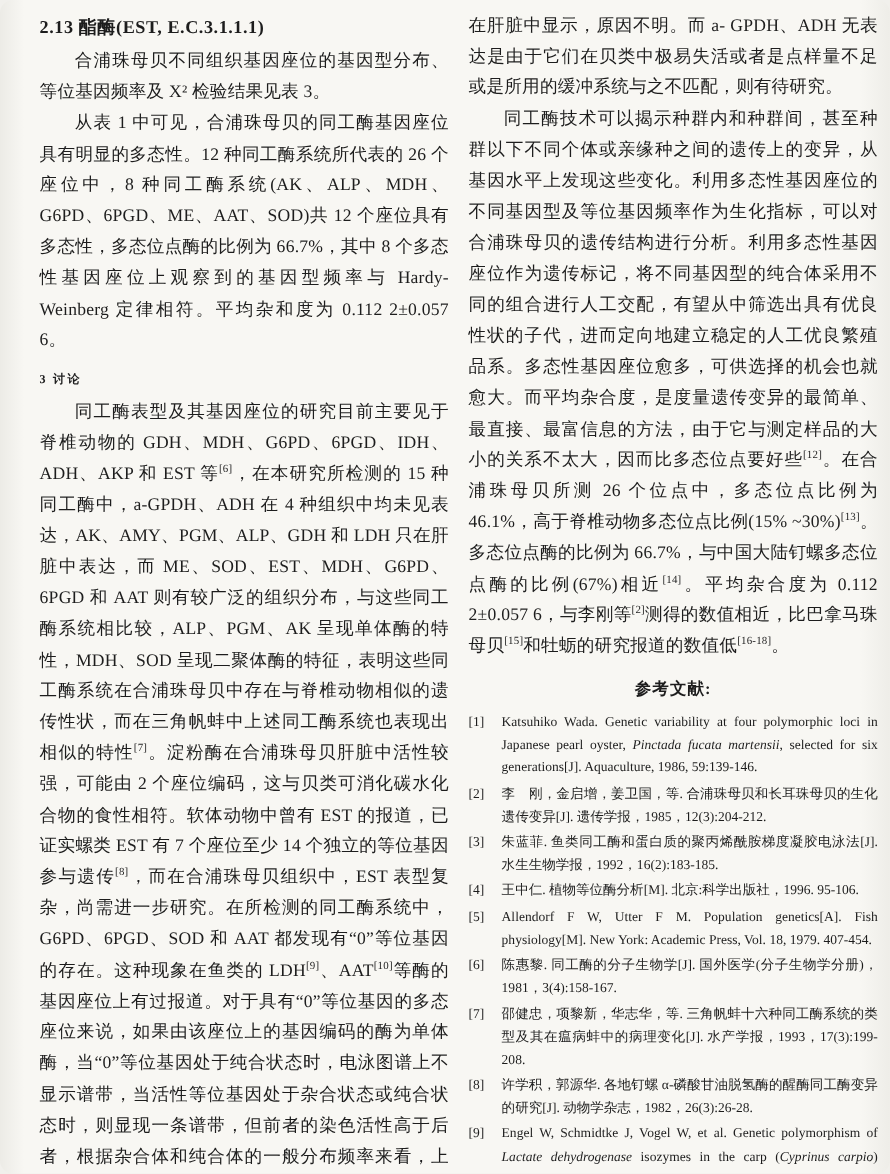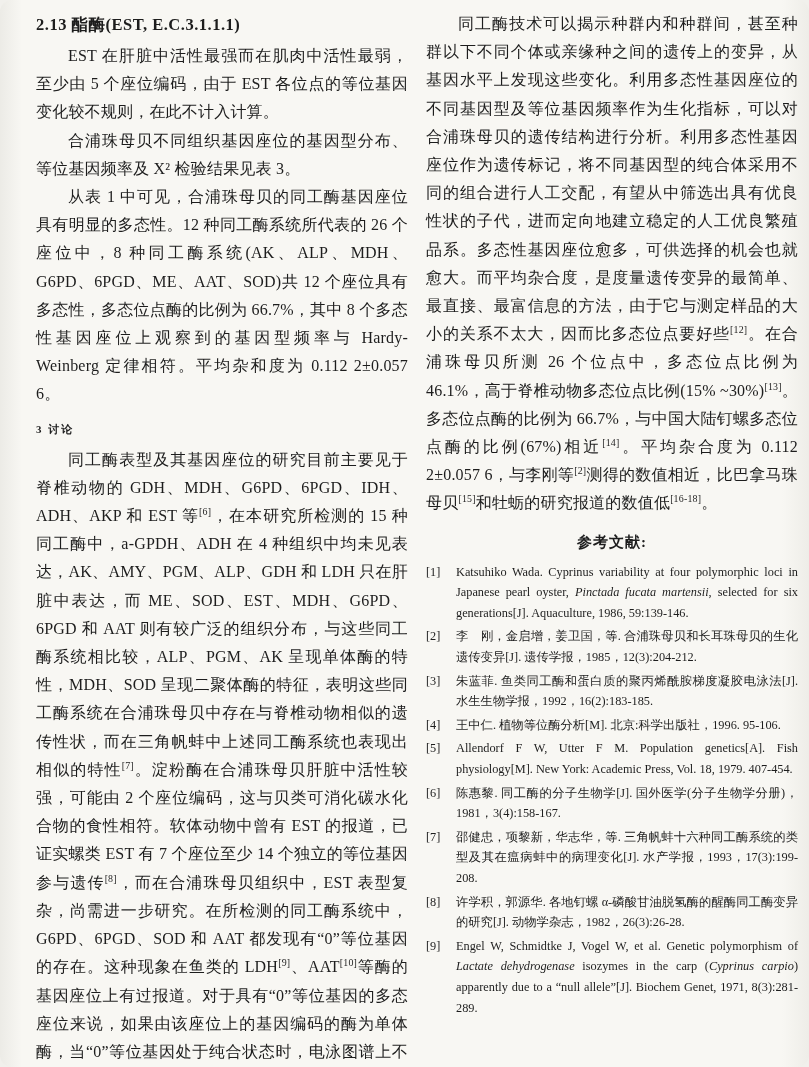--- a/index.html
+++ b/index.html
@@ -36,34 +36,34 @@
   .ref-text { flex:1; text-align:justify; }
 </style>
 </head>
 <body>
 
 <div class="page">
   <div class="columns">
 
     <div class="col">
       <div class="h-section">2.13  酯酶(EST, E.C.3.1.1.1)</div>
-      <p class="para">EST 在肝脏中活性最强而在肌肉中活性最弱，至少由 5 个座位编码，由于 EST 各位点的等位基因变化较不规则，在此不计入计算。</p>
       <p class="para">合浦珠母贝不同组织基因座位的基因型分布、等位基因频率及 X² 检验结果见表 3。</p>
       <p class="para">从表 1 中可见，合浦珠母贝的同工酶基因座位具有明显的多态性。12 种同工酶系统所代表的 26 个座位中，8 种同工酶系统(AK、ALP、MDH、G6PD、6PGD、ME、AAT、SOD)共 12 个座位具有多态性，多态位点酶的比例为 66.7%，其中 8 个多态性基因座位上观察到的基因型频率与 Hardy-Weinberg 定律相符。平均杂和度为 0.112 2±0.057 6。</p>
       <div class="h-discussion">3  讨论</div>
       <p class="para">同工酶表型及其基因座位的研究目前主要见于脊椎动物的 GDH、MDH、G6PD、6PGD、IDH、ADH、AKP 和 EST 等<sup>[6]</sup>，在本研究所检测的 15 种同工酶中，a-GPDH、ADH 在 4 种组织中均未见表达，AK、AMY、PGM、ALP、GDH 和 LDH 只在肝脏中表达，而 ME、SOD、EST、MDH、G6PD、6PGD 和 AAT 则有较广泛的组织分布，与这些同工酶系统相比较，ALP、PGM、AK 呈现单体酶的特性，MDH、SOD 呈现二聚体酶的特征，表明这些同工酶系统在合浦珠母贝中存在与脊椎动物相似的遗传性状，而在三角帆蚌中上述同工酶系统也表现出相似的特性<sup>[7]</sup>。淀粉酶在合浦珠母贝肝脏中活性较强，可能由 2 个座位编码，这与贝类可消化碳水化合物的食性相符。软体动物中曾有 EST 的报道，已证实螺类 EST 有 7 个座位至少 14 个独立的等位基因参与遗传<sup>[8]</sup>，而在合浦珠母贝组织中，EST 表型复杂，尚需进一步研究。在所检测的同工酶系统中，G6PD、6PGD、SOD 和 AAT 都发现有“0”等位基因的存在。这种现象在鱼类的 LDH<sup>[9]</sup>、AAT<sup>[10]</sup>等酶的基因座位上有过报道。对于具有“0”等位基因的多态座位来说，如果由该座位上的基因编码的酶为单体酶，当“0”等位基因处于纯合状态时，电泳图谱上不显示谱带，当活性等位基因处于杂合状态或纯合状态时，则显现一条谱带，但前者的染色活性高于后者，根据杂合体和纯合体的一般分布频率来看，上述酶显现出来的酶带可能是杂合体。值得一提的是 ALP，它参与贝壳及珍珠质前身物的形成、矿化作用，但本实验中 ALP 在分泌珍珠质的主要组织——外套膜中无表达，只</p>
     </div>
 
     <div class="col">
+      <p class="para no-indent">在肝脏中显示，原因不明。而 a- GPDH、ADH 无表达是由于它们在贝类中极易失活或者是点样量不足或是所用的缓冲系统与之不匹配，则有待研究。</p>
       <p class="para">同工酶技术可以揭示种群内和种群间，甚至种群以下不同个体或亲缘种之间的遗传上的变异，从基因水平上发现这些变化。利用多态性基因座位的不同基因型及等位基因频率作为生化指标，可以对合浦珠母贝的遗传结构进行分析。利用多态性基因座位作为遗传标记，将不同基因型的纯合体采用不同的组合进行人工交配，有望从中筛选出具有优良性状的子代，进而定向地建立稳定的人工优良繁殖品系。多态性基因座位愈多，可供选择的机会也就愈大。而平均杂合度，是度量遗传变异的最简单、最直接、最富信息的方法，由于它与测定样品的大小的关系不太大，因而比多态位点要好些<sup>[12]</sup>。在合浦珠母贝所测 26 个位点中，多态位点比例为 46.1%，高于脊椎动物多态位点比例(15% ~30%)<sup>[13]</sup>。多态位点酶的比例为 66.7%，与中国大陆钉螺多态位点酶的比例(67%)相近<sup>[14]</sup>。平均杂合度为 0.112 2±0.057 6，与李刚等<sup>[2]</sup>测得的数值相近，比巴拿马珠母贝<sup>[15]</sup>和牡蛎的研究报道的数值低<sup>[16-18]</sup>。</p>
       <div class="ref-heading">参考文献:</div>
       <div class="ref-list">
           <div class="ref">
             <span class="ref-label">[1]</span>
-            <span class="ref-text"><span>Katsuhiko Wada. Cyprinus variability at four polymorphic loci in Japanese pearl oyster, </span><span style="font-style: italic;">Pinctada fucata martensii</span><span>, selected for six generations[J]. Aquaculture, 1986, 59:139-146.</span></span>
+            <span class="ref-text"><span>Katsuhiko Wada. Genetic variability at four polymorphic loci in Japanese pearl oyster, </span><span style="font-style: italic;">Pinctada fucata martensii</span><span>, selected for six generations[J]. Aquaculture, 1986, 59:139-146.</span></span>
           </div>
           <div class="ref">
             <span class="ref-label">[2]</span>
             <span class="ref-text"><span>李　刚，金启增，姜卫国，等. 合浦珠母贝和长耳珠母贝的生化遗传变异[J]. 遗传学报，1985，12(3):204-212.</span></span>
           </div>
           <div class="ref">
             <span class="ref-label">[3]</span>
             <span class="ref-text"><span>朱蓝菲. 鱼类同工酶和蛋白质的聚丙烯酰胺梯度凝胶电泳法[J]. 水生生物学报，1992，16(2):183-185.</span></span>
           </div>
           <div class="ref">

